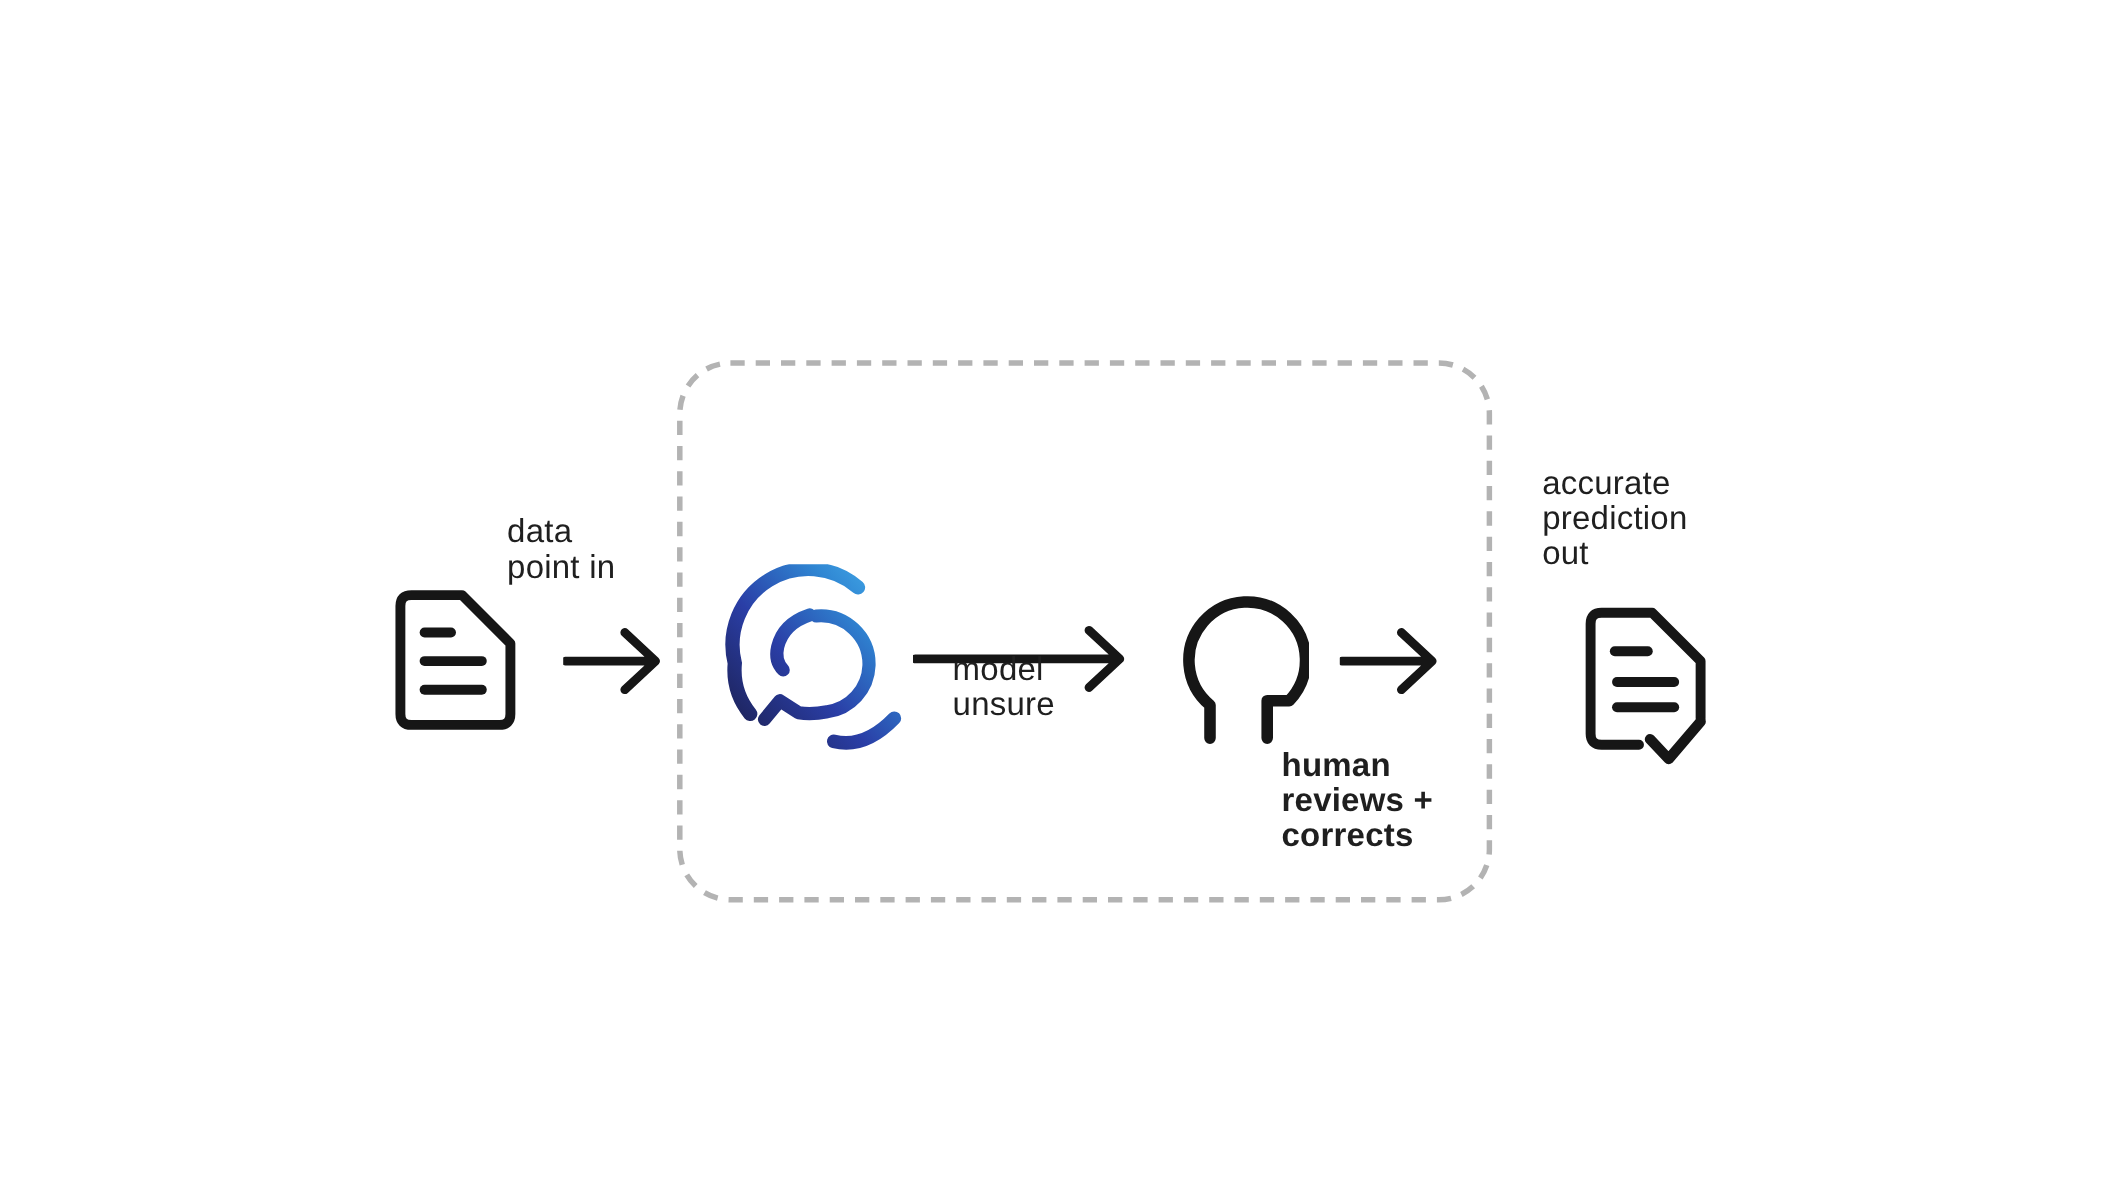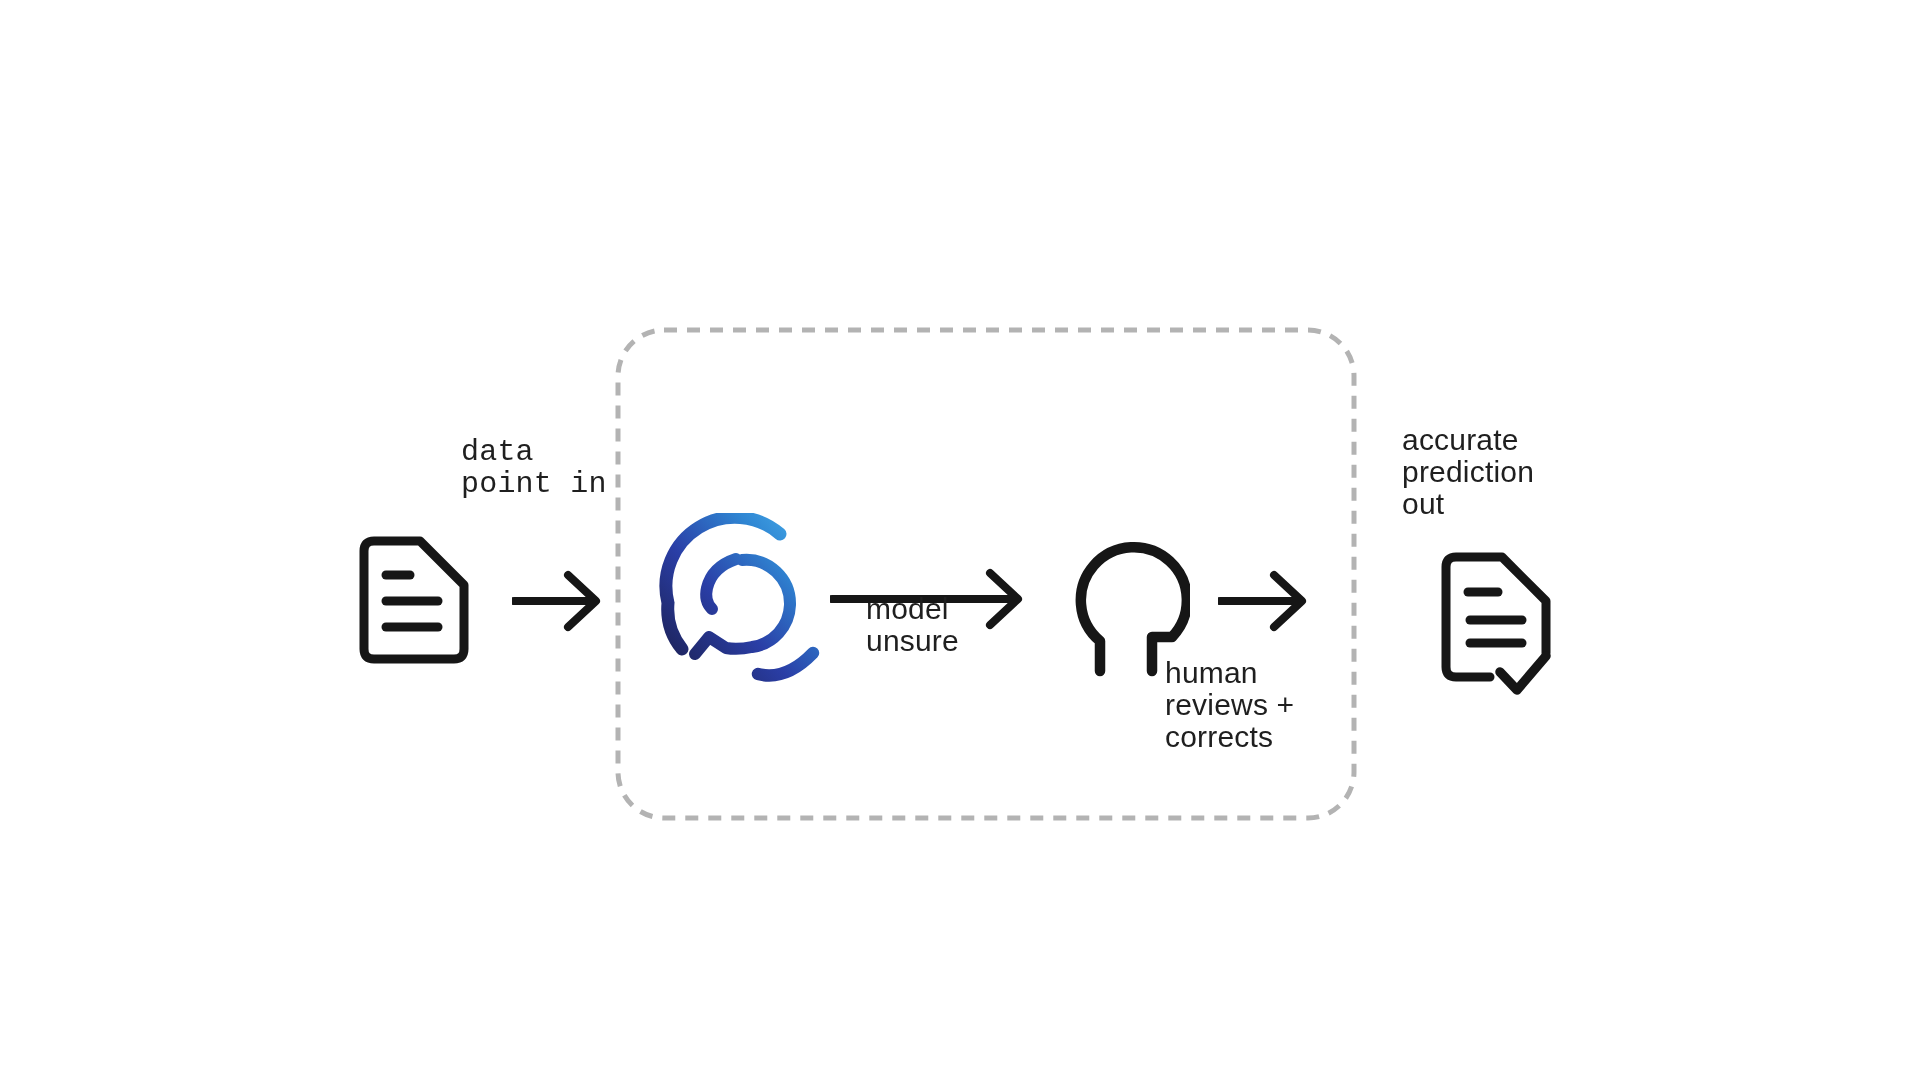--- a/index.html
+++ b/index.html
@@ -37,21 +37,21 @@
   .dash-stroke {
     stroke: var(--dash-border);
     fill: none;
   }
 </style>
 </head>
 <body>
 
 <div class="canvas">
 
-  <div class="lbl" style="left:461px; top:436px;font-family:Liberation Mono, monospace;">data
+  <div class="lbl" style="left:461px; top:468px;">data
 point in</div>
 
   <svg class="abs" style="left:358px; top:533px;" width="112" height="134" viewBox="0 0 112 134">
     <path class="ink-stroke" stroke-width="9" d="M20 8 H62 L106 52 V116 Q106 126 96 126 H16 Q6 126 6 116 V18 Q6 8 16 8 Z"></path>
     <path class="ink-stroke" stroke-width="9" d="M28 42 H52"></path>
     <path class="ink-stroke" stroke-width="9" d="M28 68 H80"></path>
     <path class="ink-stroke" stroke-width="9" d="M28 94 H80"></path>
   </svg>
 
   <svg class="abs" style="left:512px; top:569px;" width="100" height="64" viewBox="0 0 100 64">
@@ -81,21 +81,21 @@
     <path class="ink-stroke" stroke-width="8" d="M2 32 H186 M160 6 L188 32 L160 58"></path>
   </svg>
 
   <div class="lbl" style="left:866px; top:593px;">model
 unsure</div>
 
   <svg class="abs" style="left:1064px; top:537px;" width="126" height="140" viewBox="0 0 126 140">
     <path class="ink-stroke" stroke-width="10.5" d="M36 134 V104 A53 53 0 1 1 108 100 L88 100 V134"></path>
   </svg>
 
-  <div class="lbl" style="left:1165px; top:657px;">human
+  <div class="lbl" style="left:1165px; top:680px;font-weight:bold;">human
 reviews +
 corrects</div>
 
   <svg class="abs" style="left:1218px; top:569px;" width="100" height="64" viewBox="0 0 100 64">
     <path class="ink-stroke" stroke-width="8" d="M2 32 H82 M56 6 L84 32 L56 58"></path>
   </svg>
 
   <div class="lbl" style="left:1402px; top:424px;">accurate
 prediction
 out</div>

